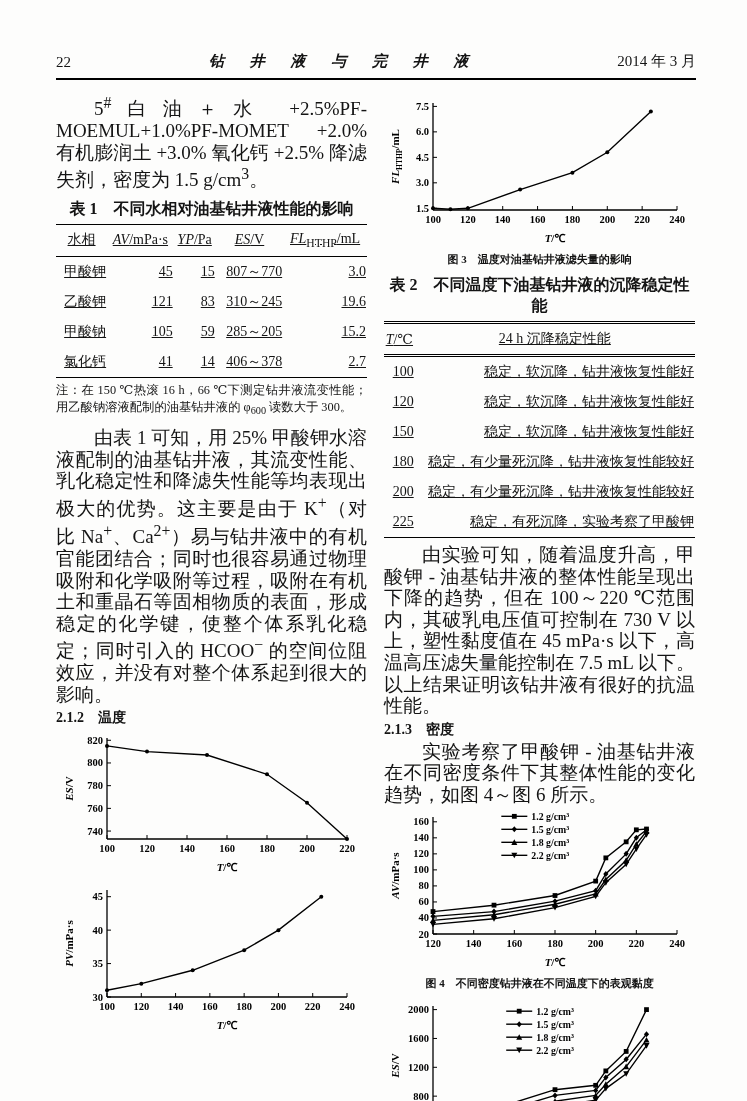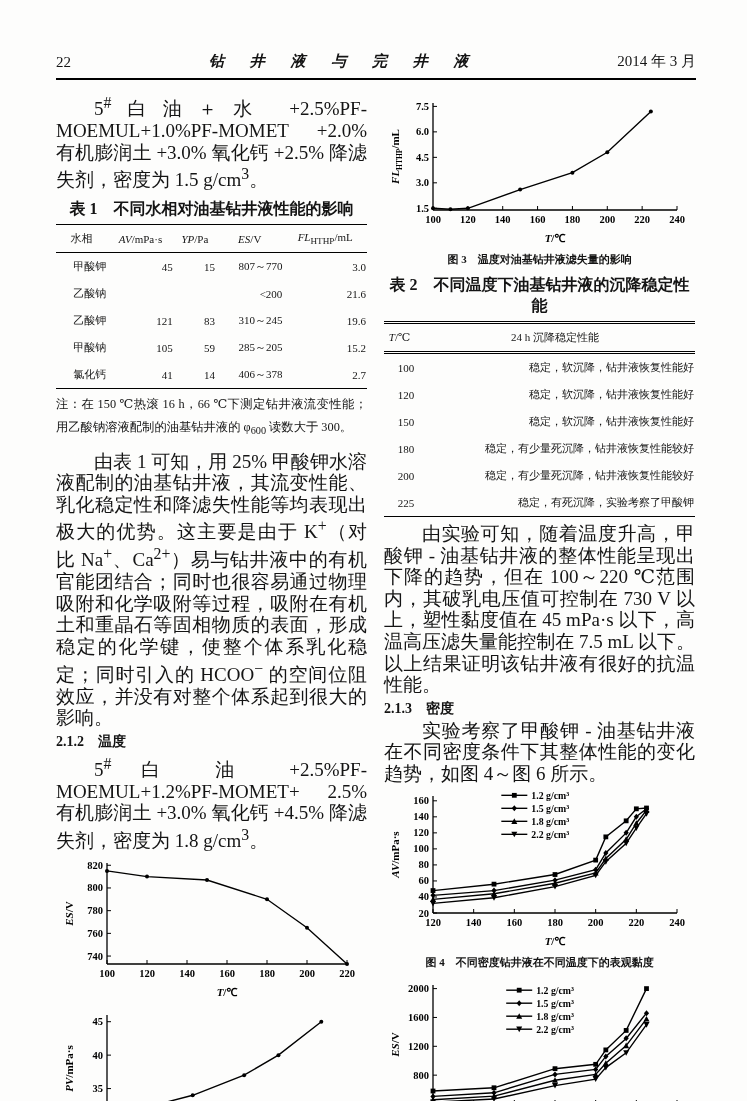--- a/index.html
+++ b/index.html
@@ -12,22 +12,22 @@
   .hdr{display:flex;justify-content:space-between;align-items:flex-end;
        border-bottom:2px solid #000;padding-bottom:7px;font-size:15px;}
   .hdr .journal{font-weight:bold;font-style:italic;letter-spacing:11px;font-size:15px;}
   .cols{display:flex;gap:17px;margin-top:12px;}
   .col{width:311px;}
   .para{font-size:19px;line-height:21.6px;text-align:justify;text-indent:2em;
         margin:0 0 2px 0;}
   .sec{font-size:14px;font-weight:bold;margin:4px 0 2px 0;}
   .tbl-title{font-size:16px;font-weight:bold;text-align:center;margin:8px 0 4px 0;}
   .figcap{font-size:11px;font-weight:bold;text-align:center;margin:2px 0 6px 0;}
-  .note{font-size:12.3px;line-height:23px;text-align:justify;margin:4px 0 8px 0;}
-  table{width:100%;border-collapse:collapse;font-size:11px;}
+  .note{font-size:12.3px;line-height:17px;text-align:justify;margin:4px 0 8px 0;}
+  table{width:100%;border-collapse:collapse;font-size:14px;text-decoration:underline;}
   .t1 table{border-top:1.6px solid #000;border-bottom:1.6px solid #000;}
   .t1 thead th{border-bottom:1.2px solid #000;}
   .t2 table{border-top:3px double #000;border-bottom:1.6px solid #000;}
   .t2 thead th{border-bottom:3px double #000;}
   th{font-weight:normal;padding:6px 1px;text-align:center;}
   td{padding:6px 1px;text-align:right;}
   .figure{text-align:center;margin:2px 0 0 0;}
   svg{display:inline-block;}
   .sp{height:6px;}
 </style>
@@ -62,27 +62,20 @@
               </thead>
               <tbody>
                 <tr>
                   <td>甲酸钾</td>
                   <td>45</td>
                   <td>15</td>
                   <td>807～770</td>
                   <td>3.0</td>
                 </tr>
                 <tr>
-                  <td>乙酸钠</td>
-                  <td></td>
-                  <td></td>
-                  <td>&lt;200</td>
-                  <td>21.6</td>
-                </tr>
-                <tr>
                   <td>乙酸钾</td>
                   <td>121</td>
                   <td>83</td>
                   <td>310～245</td>
                   <td>19.6</td>
                 </tr>
                 <tr>
                   <td>甲酸钠</td>
                   <td>105</td>
                   <td>59</td>
@@ -96,21 +89,20 @@
                   <td>406～378</td>
                   <td>2.7</td>
                 </tr>
               </tbody>
             </table>
           </div>
         <p class="note">注：在 150 ℃热滚 16 h，66 ℃下测定钻井液流变性能；用乙酸钠溶液配制的油基钻井液的 φ<sub>600</sub> 读数大于 300。</p>
 
         <p class="para">由表 1 可知，用 25% 甲酸钾水溶液配制的油基钻井液，其流变性能、乳化稳定性和降滤失性能等均表现出极大的优势。这主要是由于 K<sup>+</sup>（对比 Na<sup>+</sup>、Ca<sup>2+</sup>）易与钻井液中的有机官能团结合；同时也很容易通过物理吸附和化学吸附等过程，吸附在有机土和重晶石等固相物质的表面，形成稳定的化学键，使整个体系乳化稳定；同时引入的 HCOO<sup>−</sup> 的空间位阻效应，并没有对整个体系起到很大的影响。</p>
         <div class="sec">2.1.2　温度</div>
-        <p class="para">5<sup>#</sup> 白 油 +2.5%PF-MOEMUL+1.2%PF-MOMET+ 2.5% 有机膨润土 +3.0% 氧化钙 +4.5% 降滤失剂，密度为 1.8 g/cm<sup>3</sup>。</p>
 
         <div class="figure">
           <svg width="302" height="146">
               <line x1="46" y1="9" x2="46" y2="110" stroke="#000" stroke-width="1.3"></line>
               <line x1="46" y1="110" x2="286" y2="110" stroke="#000" stroke-width="1.3"></line>
               <line x1="46" y1="102.0561797752809" x2="50" y2="102.0561797752809" stroke="#000" stroke-width="1"></line>
               <text x="42" y="105.5561797752809" text-anchor="end" font-size="10.5" style="font-family:'Liberation Serif',serif;" font-weight="bold">740</text>
               <line x1="46" y1="79.35955056179775" x2="50" y2="79.35955056179775" stroke="#000" stroke-width="1"></line>
               <text x="42" y="82.85955056179775" text-anchor="end" font-size="10.5" style="font-family:'Liberation Serif',serif;" font-weight="bold">760</text>
               <line x1="46" y1="56.66292134831461" x2="50" y2="56.66292134831461" stroke="#000" stroke-width="1"></line>

